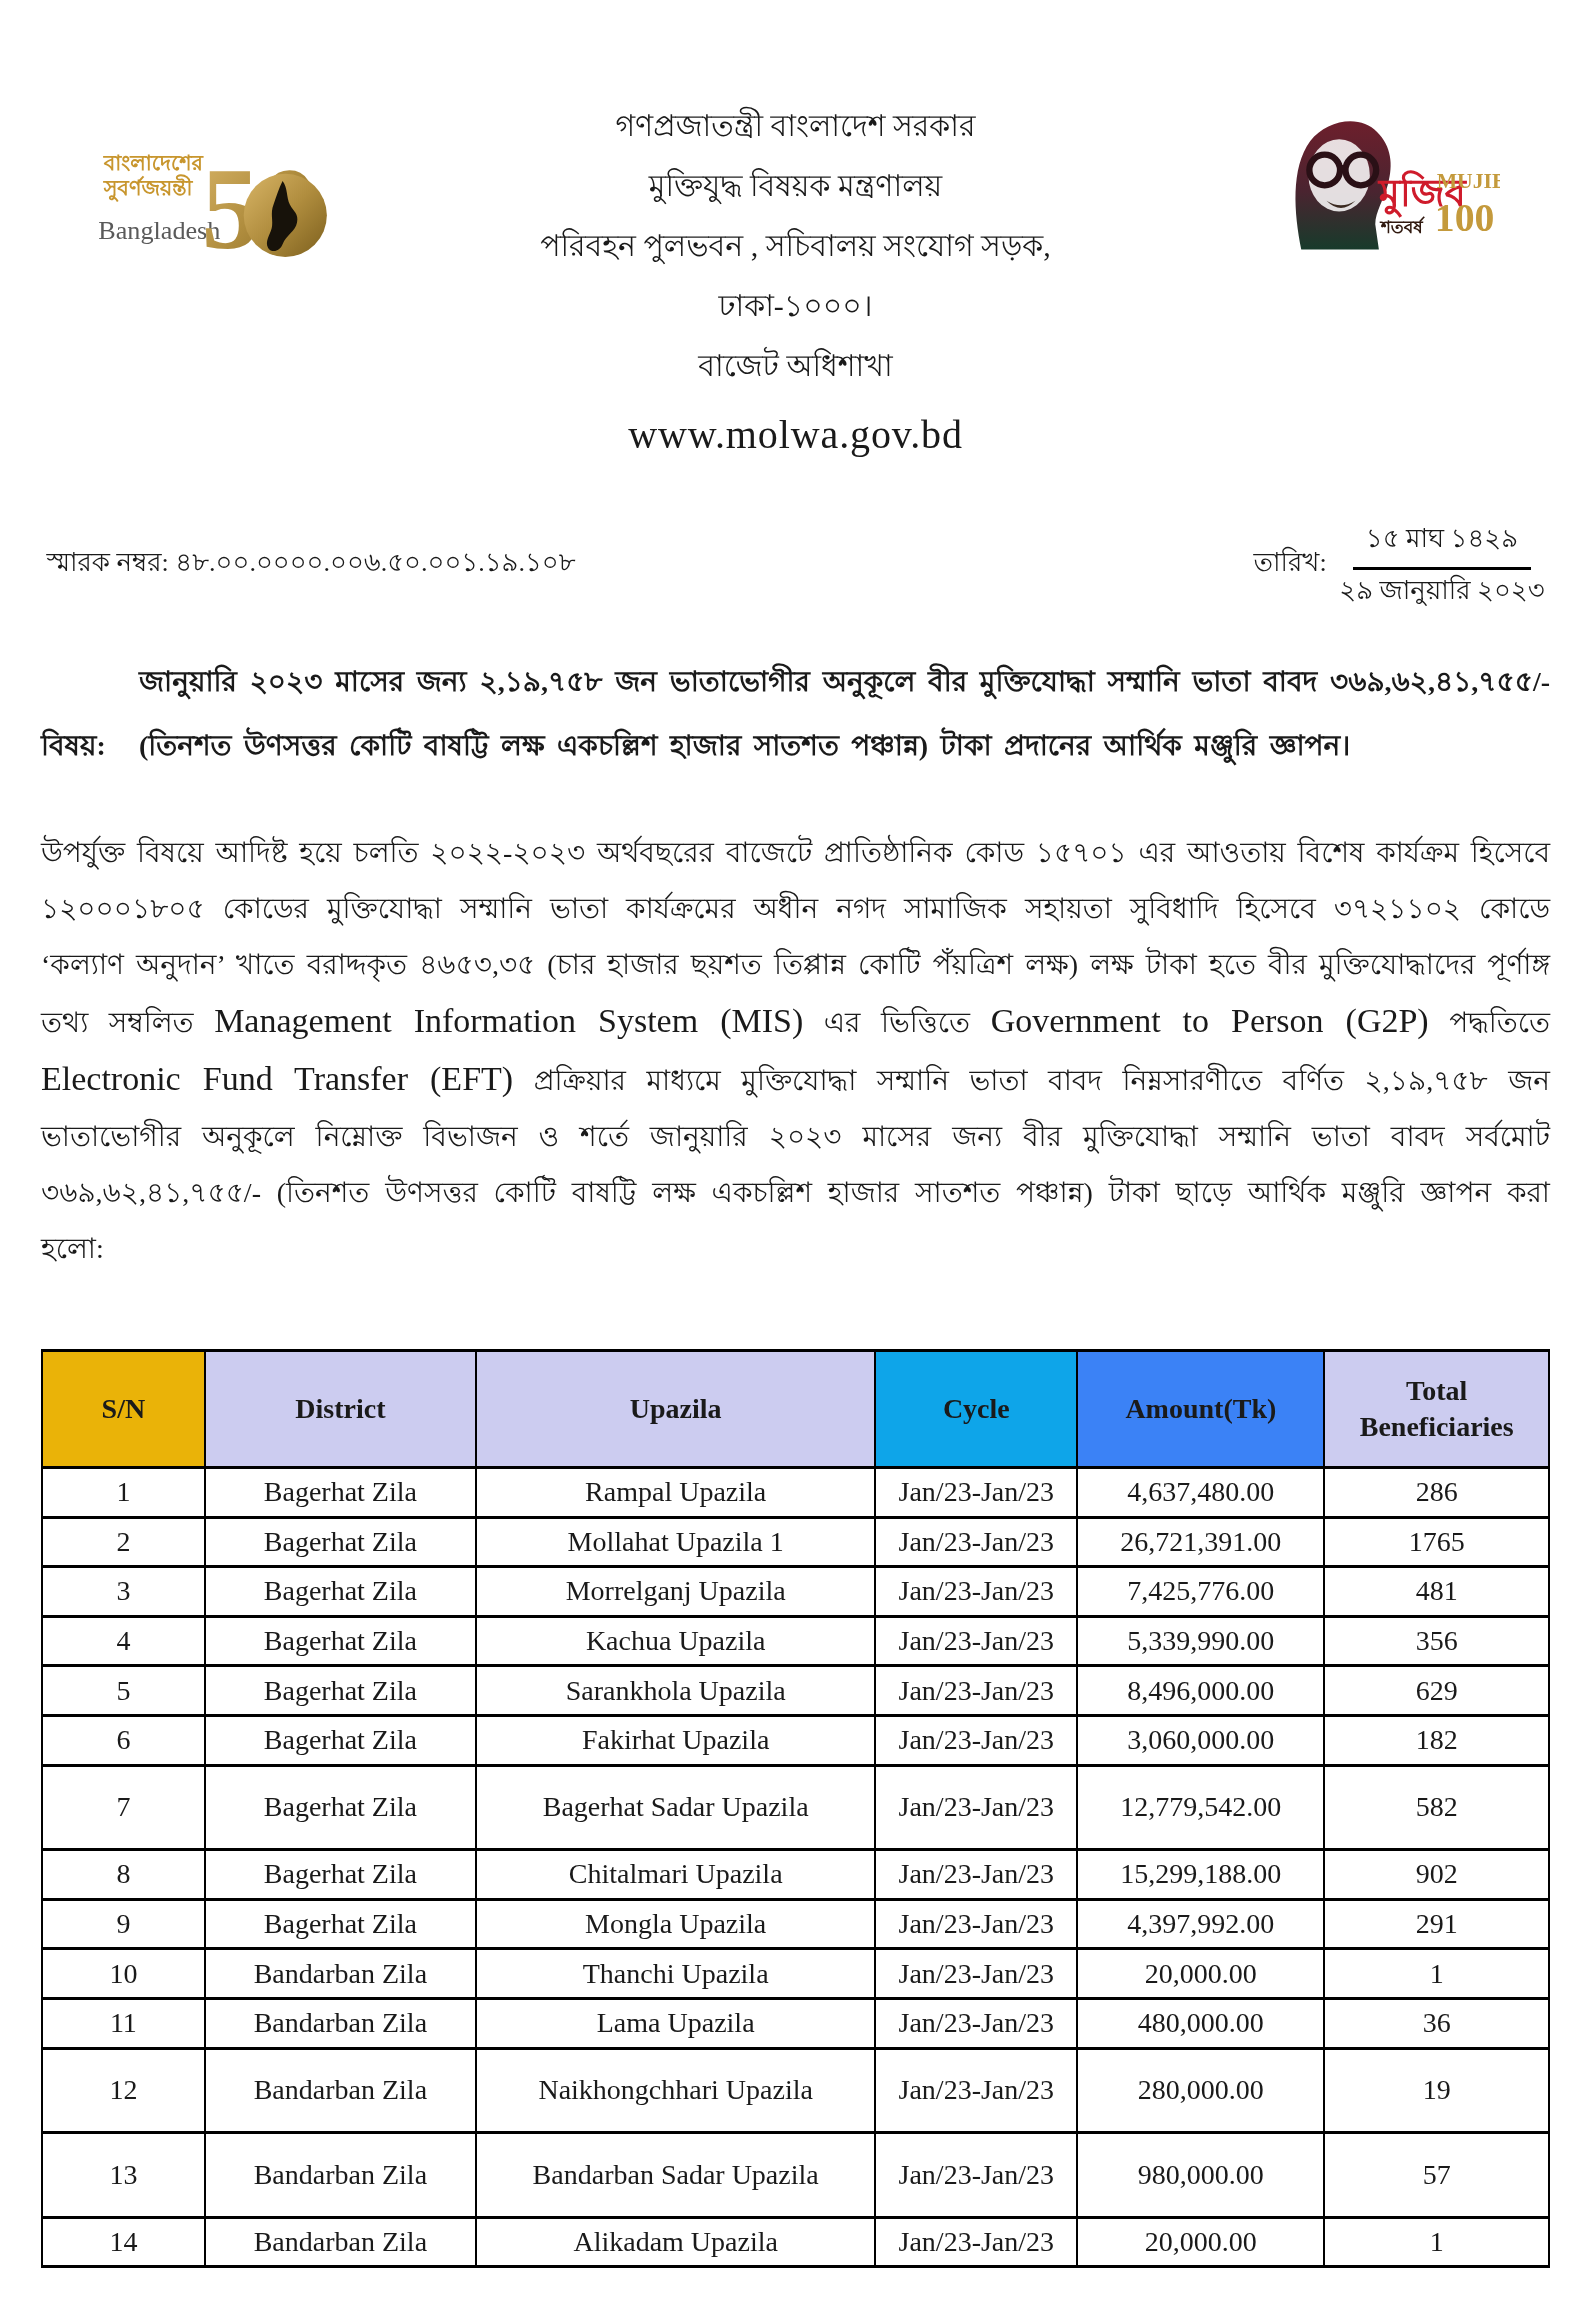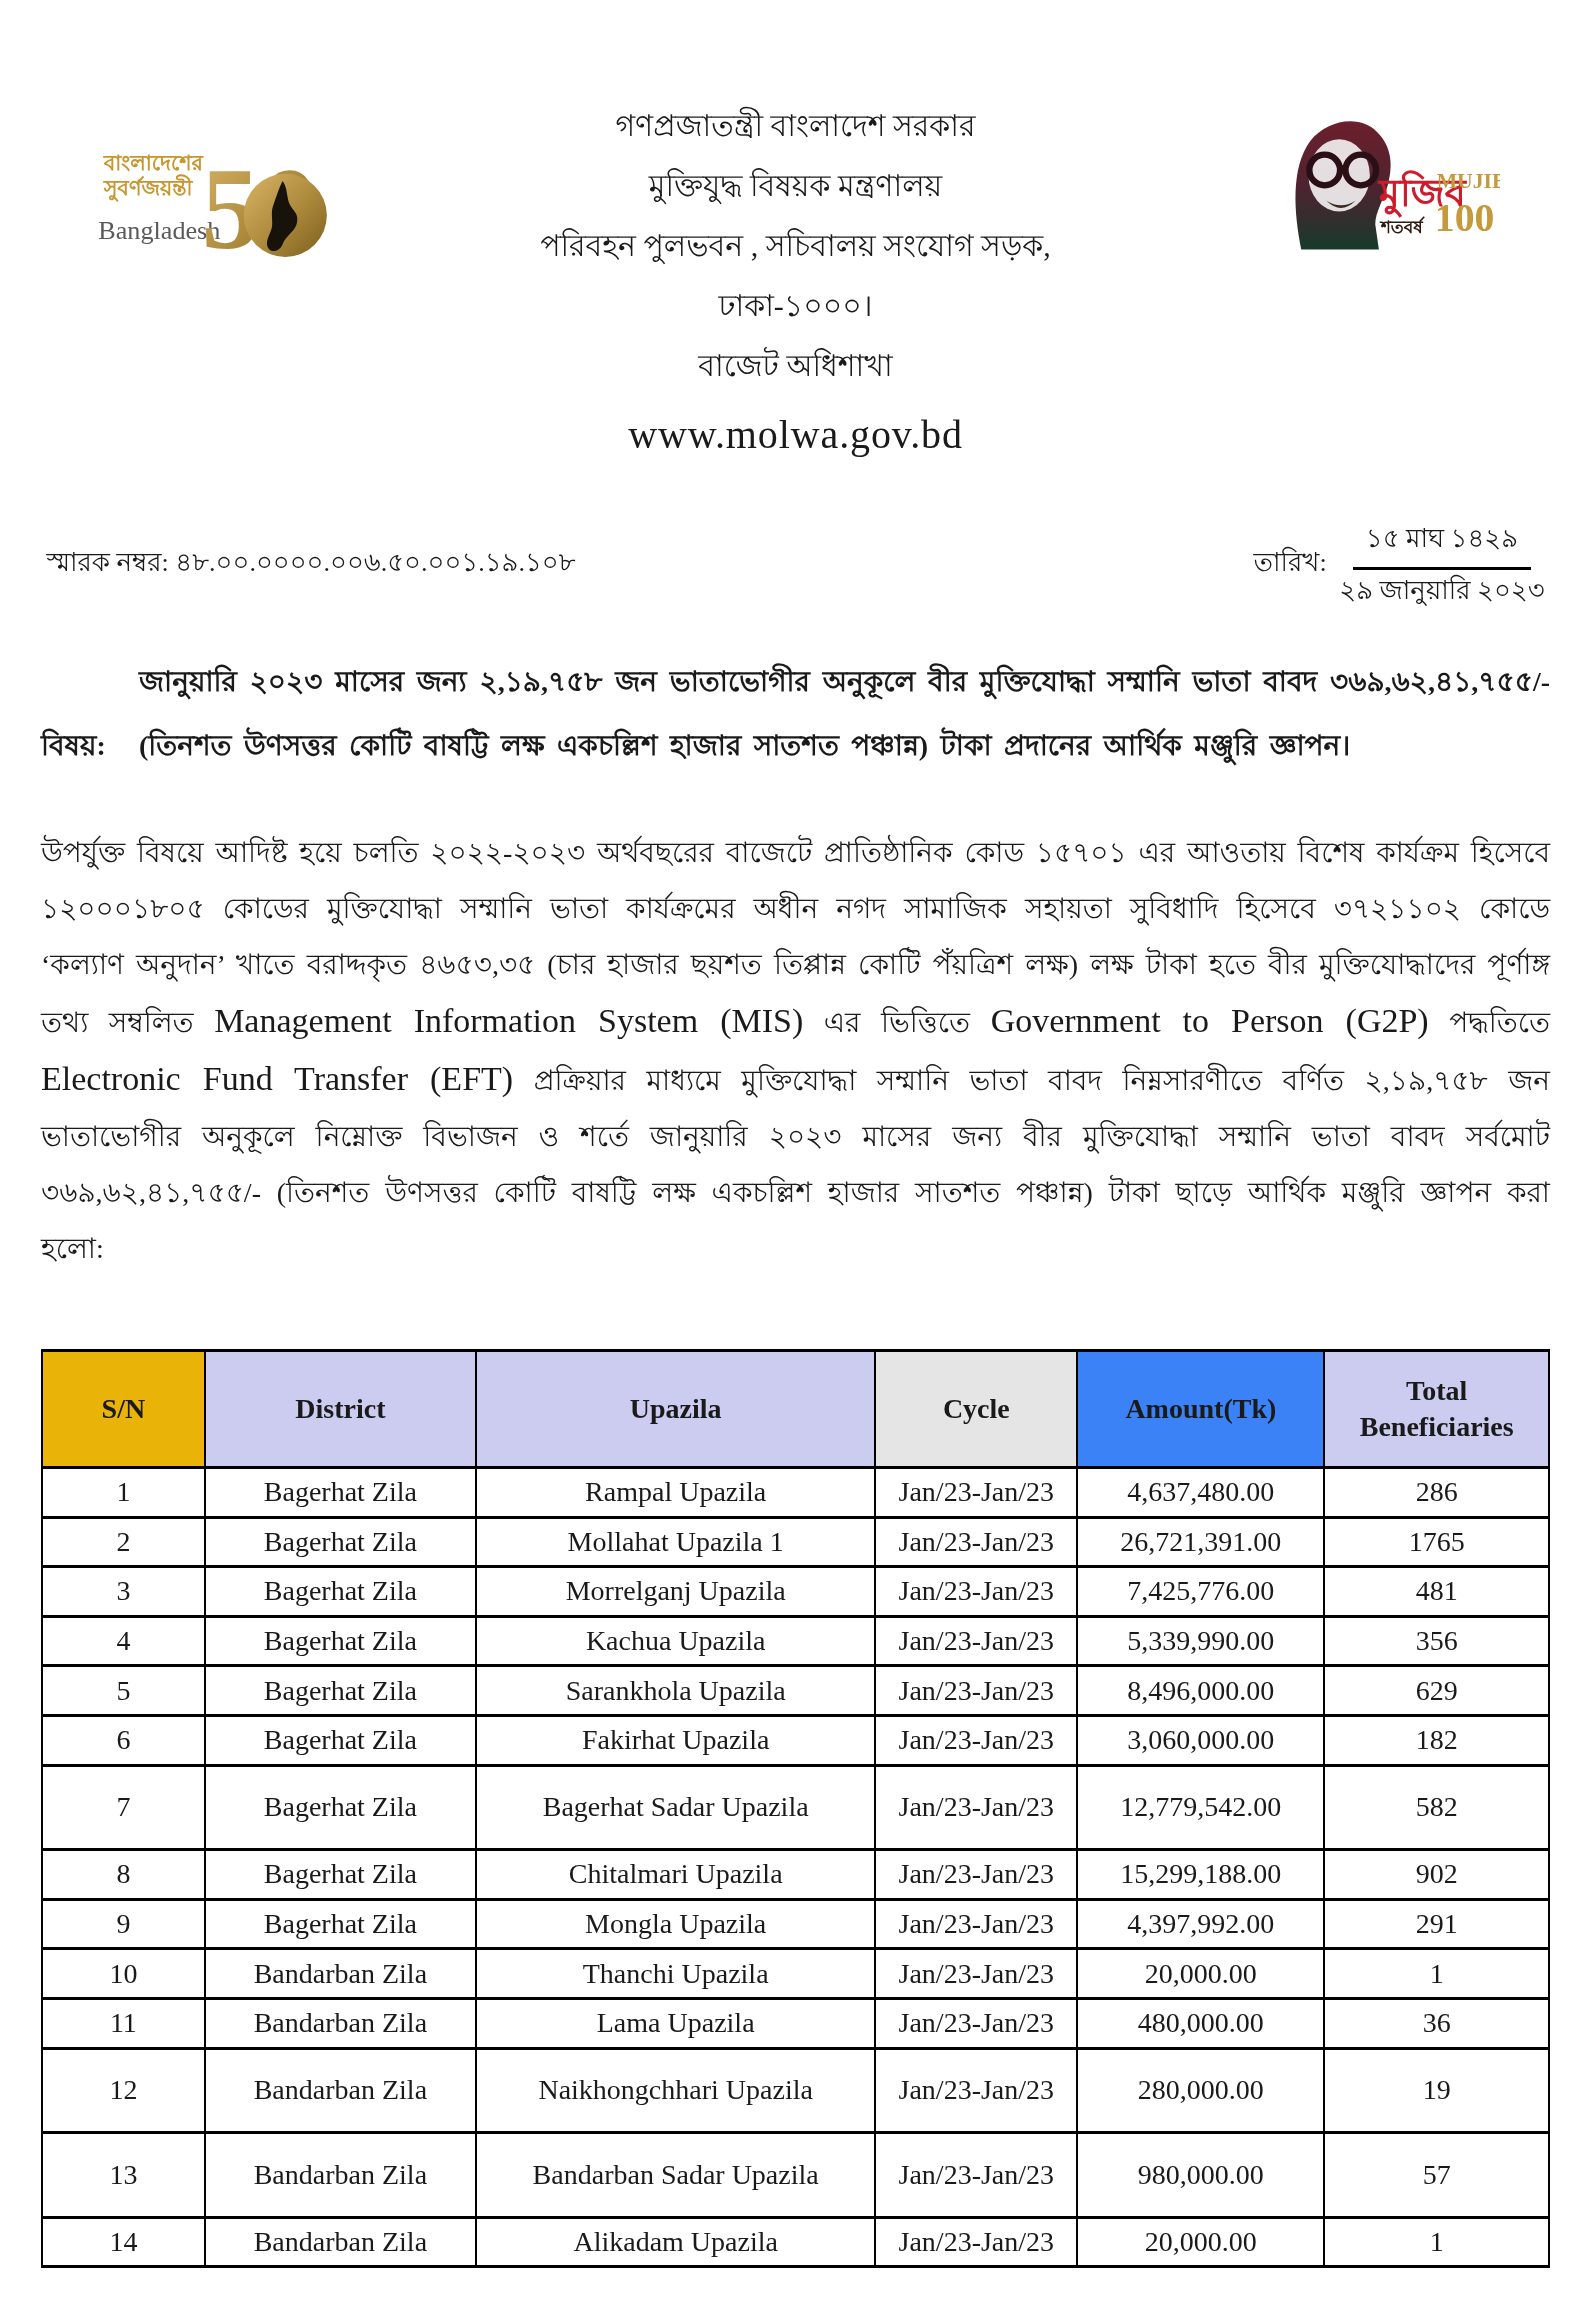--- a/index.html
+++ b/index.html
@@ -134,21 +134,21 @@
         <col class="col-upazila">
       <col class="col-cycle">
         <col class="col-amount">
         <col class="col-benef">
     </colgroup>
     <thead>
       <tr>
         <th style="background: #eab308;">S/N</th>
         <th style="background: rgb(204, 204, 240);">District</th>
         <th style="background: rgb(204, 204, 240);">Upazila</th>
-        <th style="background: #e5e5e5;">Cycle</th>
+        <th style="background: #0ea5e9;">Cycle</th>
         <th style="background: #3b82f6;">Amount(Tk)</th>
         <th style="background: rgb(204, 204, 240);">Total Beneficiaries</th>
       </tr>
     </thead>
     <tbody>
         <tr>
           <td>1</td>
           <td>Bagerhat Zila</td>
           <td>Rampal Upazila</td>
           <td>Jan/23-Jan/23</td>

